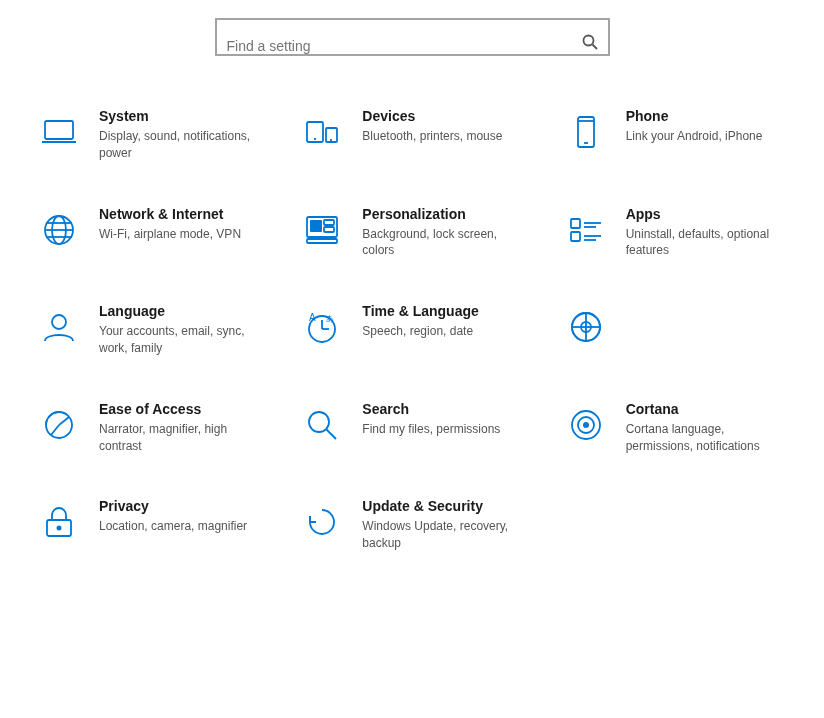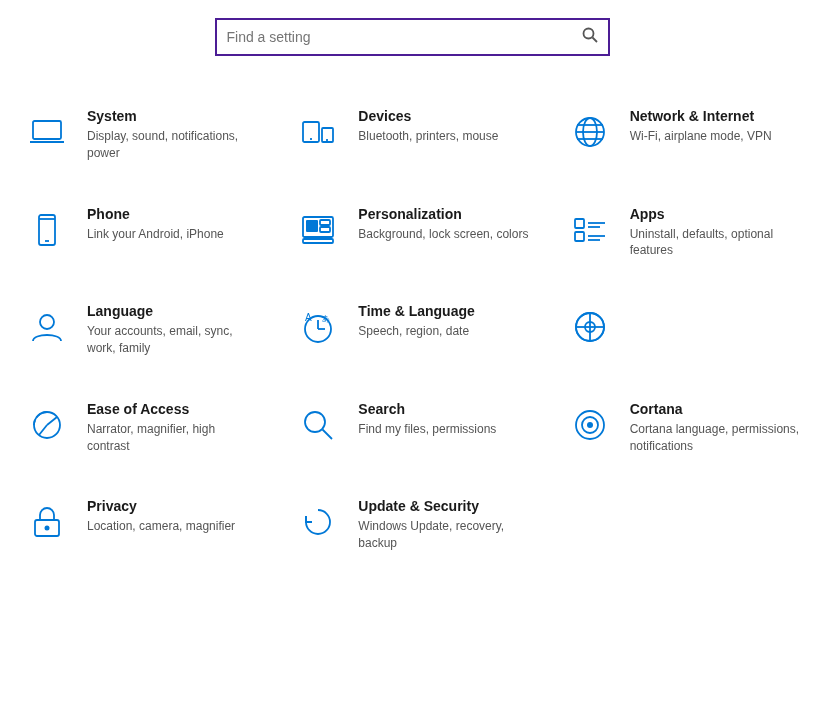--- a/index.html
+++ b/index.html
@@ -10,22 +10,22 @@
       min-height: 718px;
       overflow-x: hidden;
     }
     .search-bar-container {
       display: flex;
       justify-content: center;
       padding: 18px 0 30px 0;
     }
     .search-bar {
       display: flex;
-      align-items: center;
-      border: 2px solid #4c1d95;
+      align-items: flex-end;
+      border: 2px solid #a3a3a3;
       width: 395px;
       height: 38px;
       background: #fff;
     }
     .search-bar input {
       border: none;
       outline: none;
       flex: 1;
       font-size: 14px;
       color: #555;
@@ -34,21 +34,21 @@
     }
     .search-bar .search-icon-wrap {
       padding: 0 10px;
       color: #555;
       font-size: 16px;
     }
     .settings-grid {
       display: grid;
       grid-template-columns: repeat(3, 1fr);
       gap: 0;
-      padding: 0 5px;
+      padding: 0 17px;
     }
     .settings-item {
       display: flex;
       align-items: flex-start;
       padding: 22px 18px 22px 18px;
       cursor: pointer;
     }
     .settings-icon {
       width: 48px;
       min-width: 48px;
@@ -124,44 +124,44 @@
     </div>
     <div class="settings-text">
       <div class="settings-title">Devices</div>
       <div class="settings-subtitle">Bluetooth, printers, mouse</div>
     </div>
   </div>
 
   <div class="settings-item">
     <div class="settings-icon">
       <svg viewBox="0 0 36 36" xmlns="http://www.w3.org/2000/svg">
+        <rect x="10" y="3" width="16" height="30" rx="2"></rect>
+        <line x1="16" y1="29" x2="20" y2="29"></line>
+        <line x1="10" y1="7" x2="26" y2="7"></line>
+      </svg>
+    </div>
+    <div class="settings-text">
+      <div class="settings-title">Phone</div>
+      <div class="settings-subtitle">Link your Android, iPhone</div>
+    </div>
+  </div>
+
+  <div class="settings-item">
+    <div class="settings-icon">
+      <svg viewBox="0 0 36 36" xmlns="http://www.w3.org/2000/svg">
         <circle cx="18" cy="18" r="14"></circle>
         <ellipse cx="18" cy="18" rx="7" ry="14"></ellipse>
         <line x1="4" y1="18" x2="32" y2="18"></line>
         <line x1="5" y1="11" x2="31" y2="11"></line>
         <line x1="5" y1="25" x2="31" y2="25"></line>
       </svg>
     </div>
     <div class="settings-text">
       <div class="settings-title">Network &amp; Internet</div>
       <div class="settings-subtitle">Wi-Fi, airplane mode, VPN</div>
-    </div>
-  </div>
-
-  <div class="settings-item">
-    <div class="settings-icon">
-      <svg viewBox="0 0 36 36" xmlns="http://www.w3.org/2000/svg">
-        <rect x="10" y="3" width="16" height="30" rx="2"></rect>
-        <line x1="16" y1="29" x2="20" y2="29"></line>
-        <line x1="10" y1="7" x2="26" y2="7"></line>
-      </svg>
-    </div>
-    <div class="settings-text">
-      <div class="settings-title">Phone</div>
-      <div class="settings-subtitle">Link your Android, iPhone</div>
     </div>
   </div>
 
   <div class="settings-item">
     <div class="settings-icon">
       <svg viewBox="0 0 36 36" xmlns="http://www.w3.org/2000/svg">
         <rect x="3" y="5" width="30" height="20" rx="1.5"></rect>
         <rect x="3" y="27" width="30" height="4" rx="1"></rect>
         <rect x="6" y="8" width="12" height="12" rx="1" fill="#0078d7" stroke="none"></rect>
         <rect x="20" y="8" width="10" height="5" rx="1"></rect>

